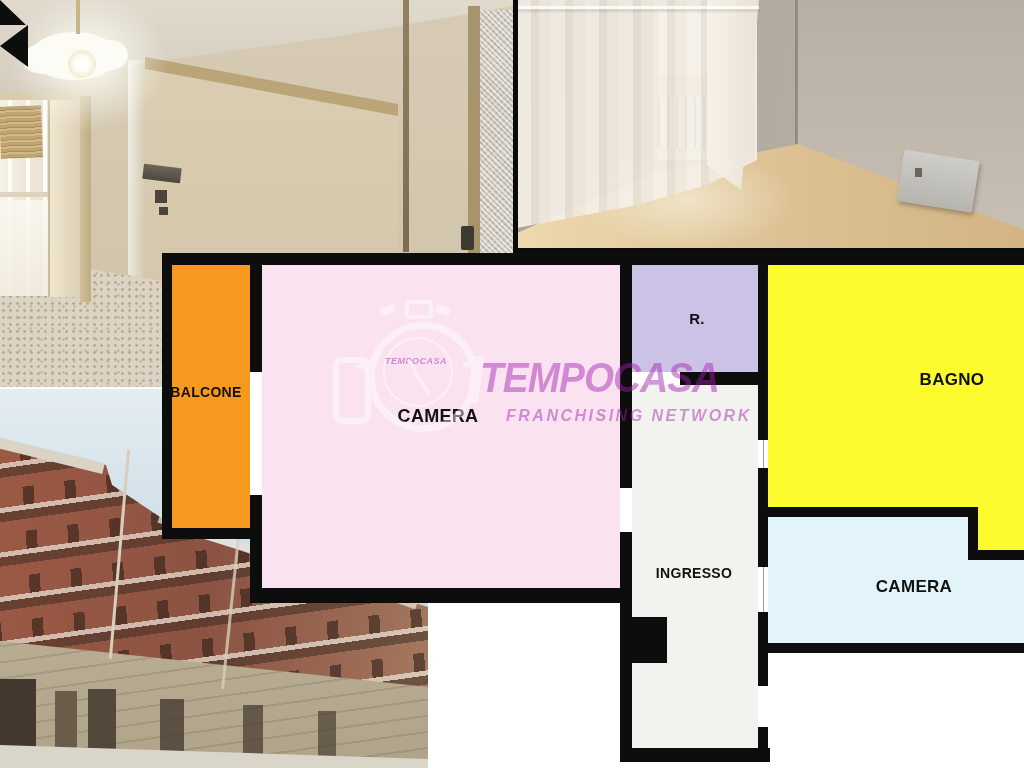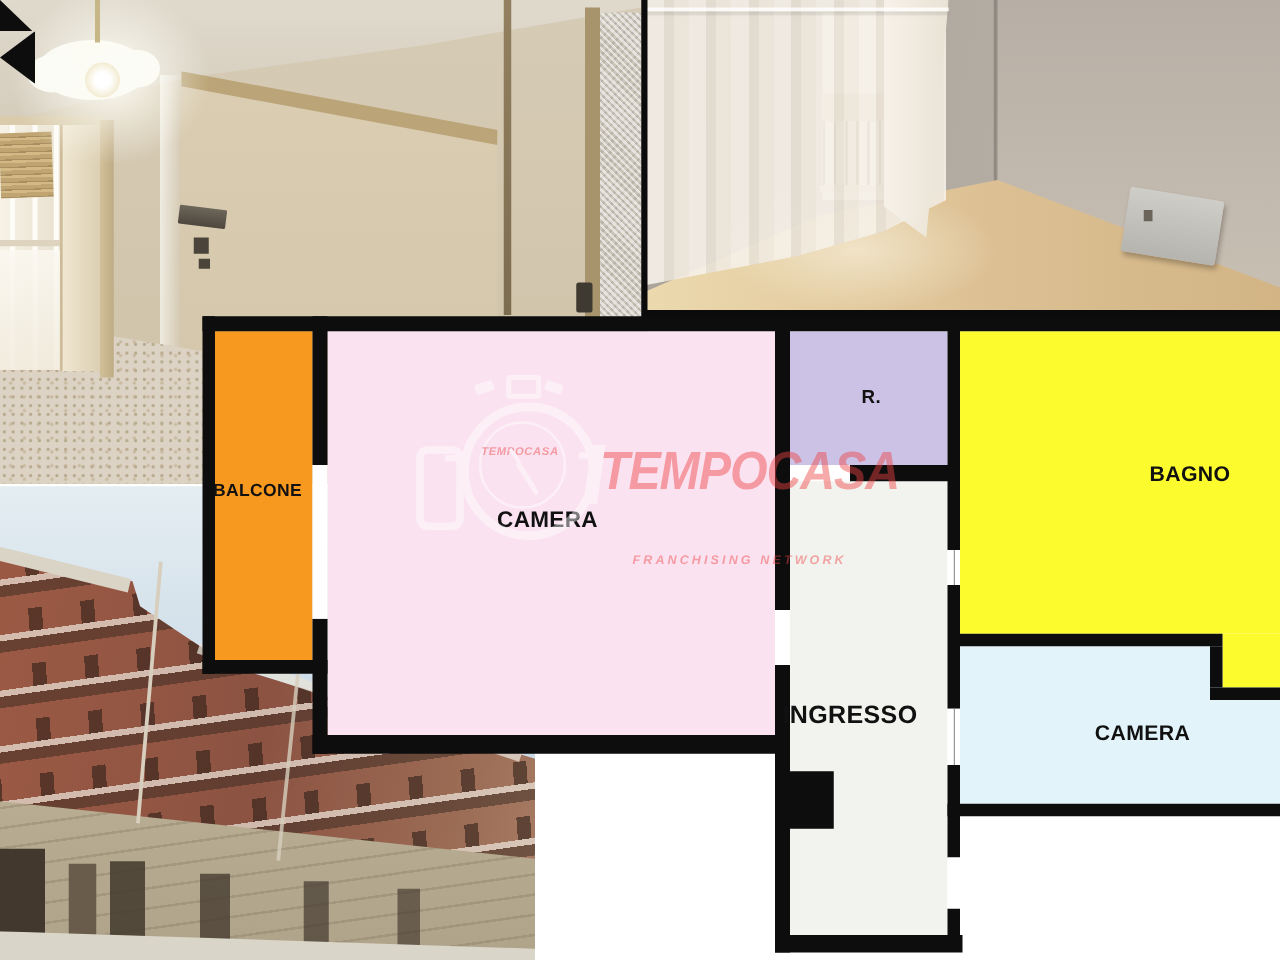--- a/index.html
+++ b/index.html
@@ -93,33 +93,33 @@
   #p3-base{left:0;top:0;width:428px;height:379px;background:linear-gradient(180deg,#cabfa4,#afa389);
      clip-path:polygon(0 252px,428px 298px,428px 379px,0 379px);}
   #p3-basejoints{left:0;top:0;width:428px;height:379px;opacity:.5;
      background:repeating-linear-gradient(172deg,rgba(0,0,0,0) 0 14px,rgba(120,108,88,.55) 14px 16px);
      clip-path:polygon(0 252px,428px 298px,428px 379px,0 379px);}
   .p3-door{position:absolute;background:#42382d;}
   #p3-sidewalk{left:0;top:0;width:428px;height:379px;background:#dad5c9;
      clip-path:polygon(0 356px,428px 370px,428px 379px,0 379px);}
   .p3-pipe{position:absolute;width:3px;background:#d7cebd;}
   
-  #watermark{left:328px;top:300px;width:380px;height:135px;opacity:.45;color:#ef4444;pointer-events:none;}
+  #watermark{left:328px;top:300px;width:380px;height:135px;opacity:.45;color:#a21caf;pointer-events:none;}
   #wm-bracket{left:5px;top:57px;width:26px;height:55px;border:6px solid #fff;border-radius:9px;}
   #wm-circle{left:40px;top:22px;width:96px;height:96px;border:7px solid #fff;border-radius:50%;}
   #wm-incircle{left:55px;top:37px;width:66px;height:66px;border:2px solid #fff;border-radius:50%;}
   #wm-logotext{left:50px;top:56px;width:76px;text-align:center;font-size:9px;font-weight:700;font-style:italic;letter-spacing:.5px;}
   #wm-hand{left:84px;top:70px;width:4px;height:30px;background:#fff;transform:rotate(-32deg);transform-origin:top center;border-radius:2px;}
   #wm-hand2{left:86px;top:70px;width:3px;height:13px;background:#fff;transform:rotate(145deg);transform-origin:top center;}
   #wm-topbox{left:77px;top:0;width:20px;height:11px;border:4px solid #fff;border-radius:3px;}
   .wm-dash{position:absolute;background:#fff;border-radius:2px;}
   #wm-bar{left:142px;top:56px;width:11px;height:47px;background:#fff;transform:skewX(-8deg);}
   #wm-brand{left:152px;top:53px;font-size:43px;font-weight:700;font-style:italic;letter-spacing:-1px;
             transform:scaleX(.9);transform-origin:left top;white-space:nowrap;}
-  #wm-tagline{left:178px;top:107px;font-size:10px;font-weight:700;font-style:italic;letter-spacing:2.5px;white-space:nowrap;margin-top:36px;}
+  #wm-tagline{left:178px;top:107px;font-size:16px;font-weight:700;font-style:italic;letter-spacing:2.5px;white-space:nowrap;}
   
   #fp-arrow-head{left:735px;top:686px;width:28px;height:42px;background:#0d0d0d;
      clip-path:polygon(0 50%,100% 0,100% 100%);}
   #fp-arrow-tail{left:762px;top:697px;width:27px;height:20px;background:#0d0d0d;}
   #fp-door-triangle{left:634px;top:360px;width:26px;height:25px;background:#0d0d0d;
      clip-path:polygon(0 0,0 100%,100% 100%);}
 </style>
 </head>
 <body>
 
@@ -234,21 +234,21 @@
     <div class="wall" style="left:758px;top:643px;width:266px;height:10px;"></div>
     <div class="wall" style="left:632px;top:617px;width:35px;height:46px;"></div>
     <div id="fp-door-triangle"></div>
     <div id="fp-arrow-head"></div>
     <div id="fp-arrow-tail"></div>
 
     <div class="room-label" style="left:206px;top:392px;font-size:14px;">BALCONE</div>
     <div class="room-label" style="left:438px;top:416px;font-size:18px;">CAMERA</div>
     <div class="room-label" style="left:697px;top:318px;font-size:15px;">R.</div>
     <div class="room-label" style="left:952px;top:380px;font-size:17px;">BAGNO</div>
-    <div class="room-label" style="left:680px;top:573px;font-size:20px;">INGRESSO</div>
+    <div class="room-label" style="left:694px;top:573px;font-size:14px;">INGRESSO</div>
     <div class="room-label" style="left:914px;top:587px;font-size:17px;">CAMERA</div>
   </div>
 
   <div id="watermark" class="abs">
     <div id="wm-bracket" class="abs"></div>
     <div id="wm-circle" class="abs"></div>
     <div id="wm-incircle" class="abs"></div>
     <div id="wm-logotext" class="abs">TEMPOCASA</div>
     <div id="wm-hand" class="abs"></div>
     <div id="wm-hand2" class="abs"></div>

